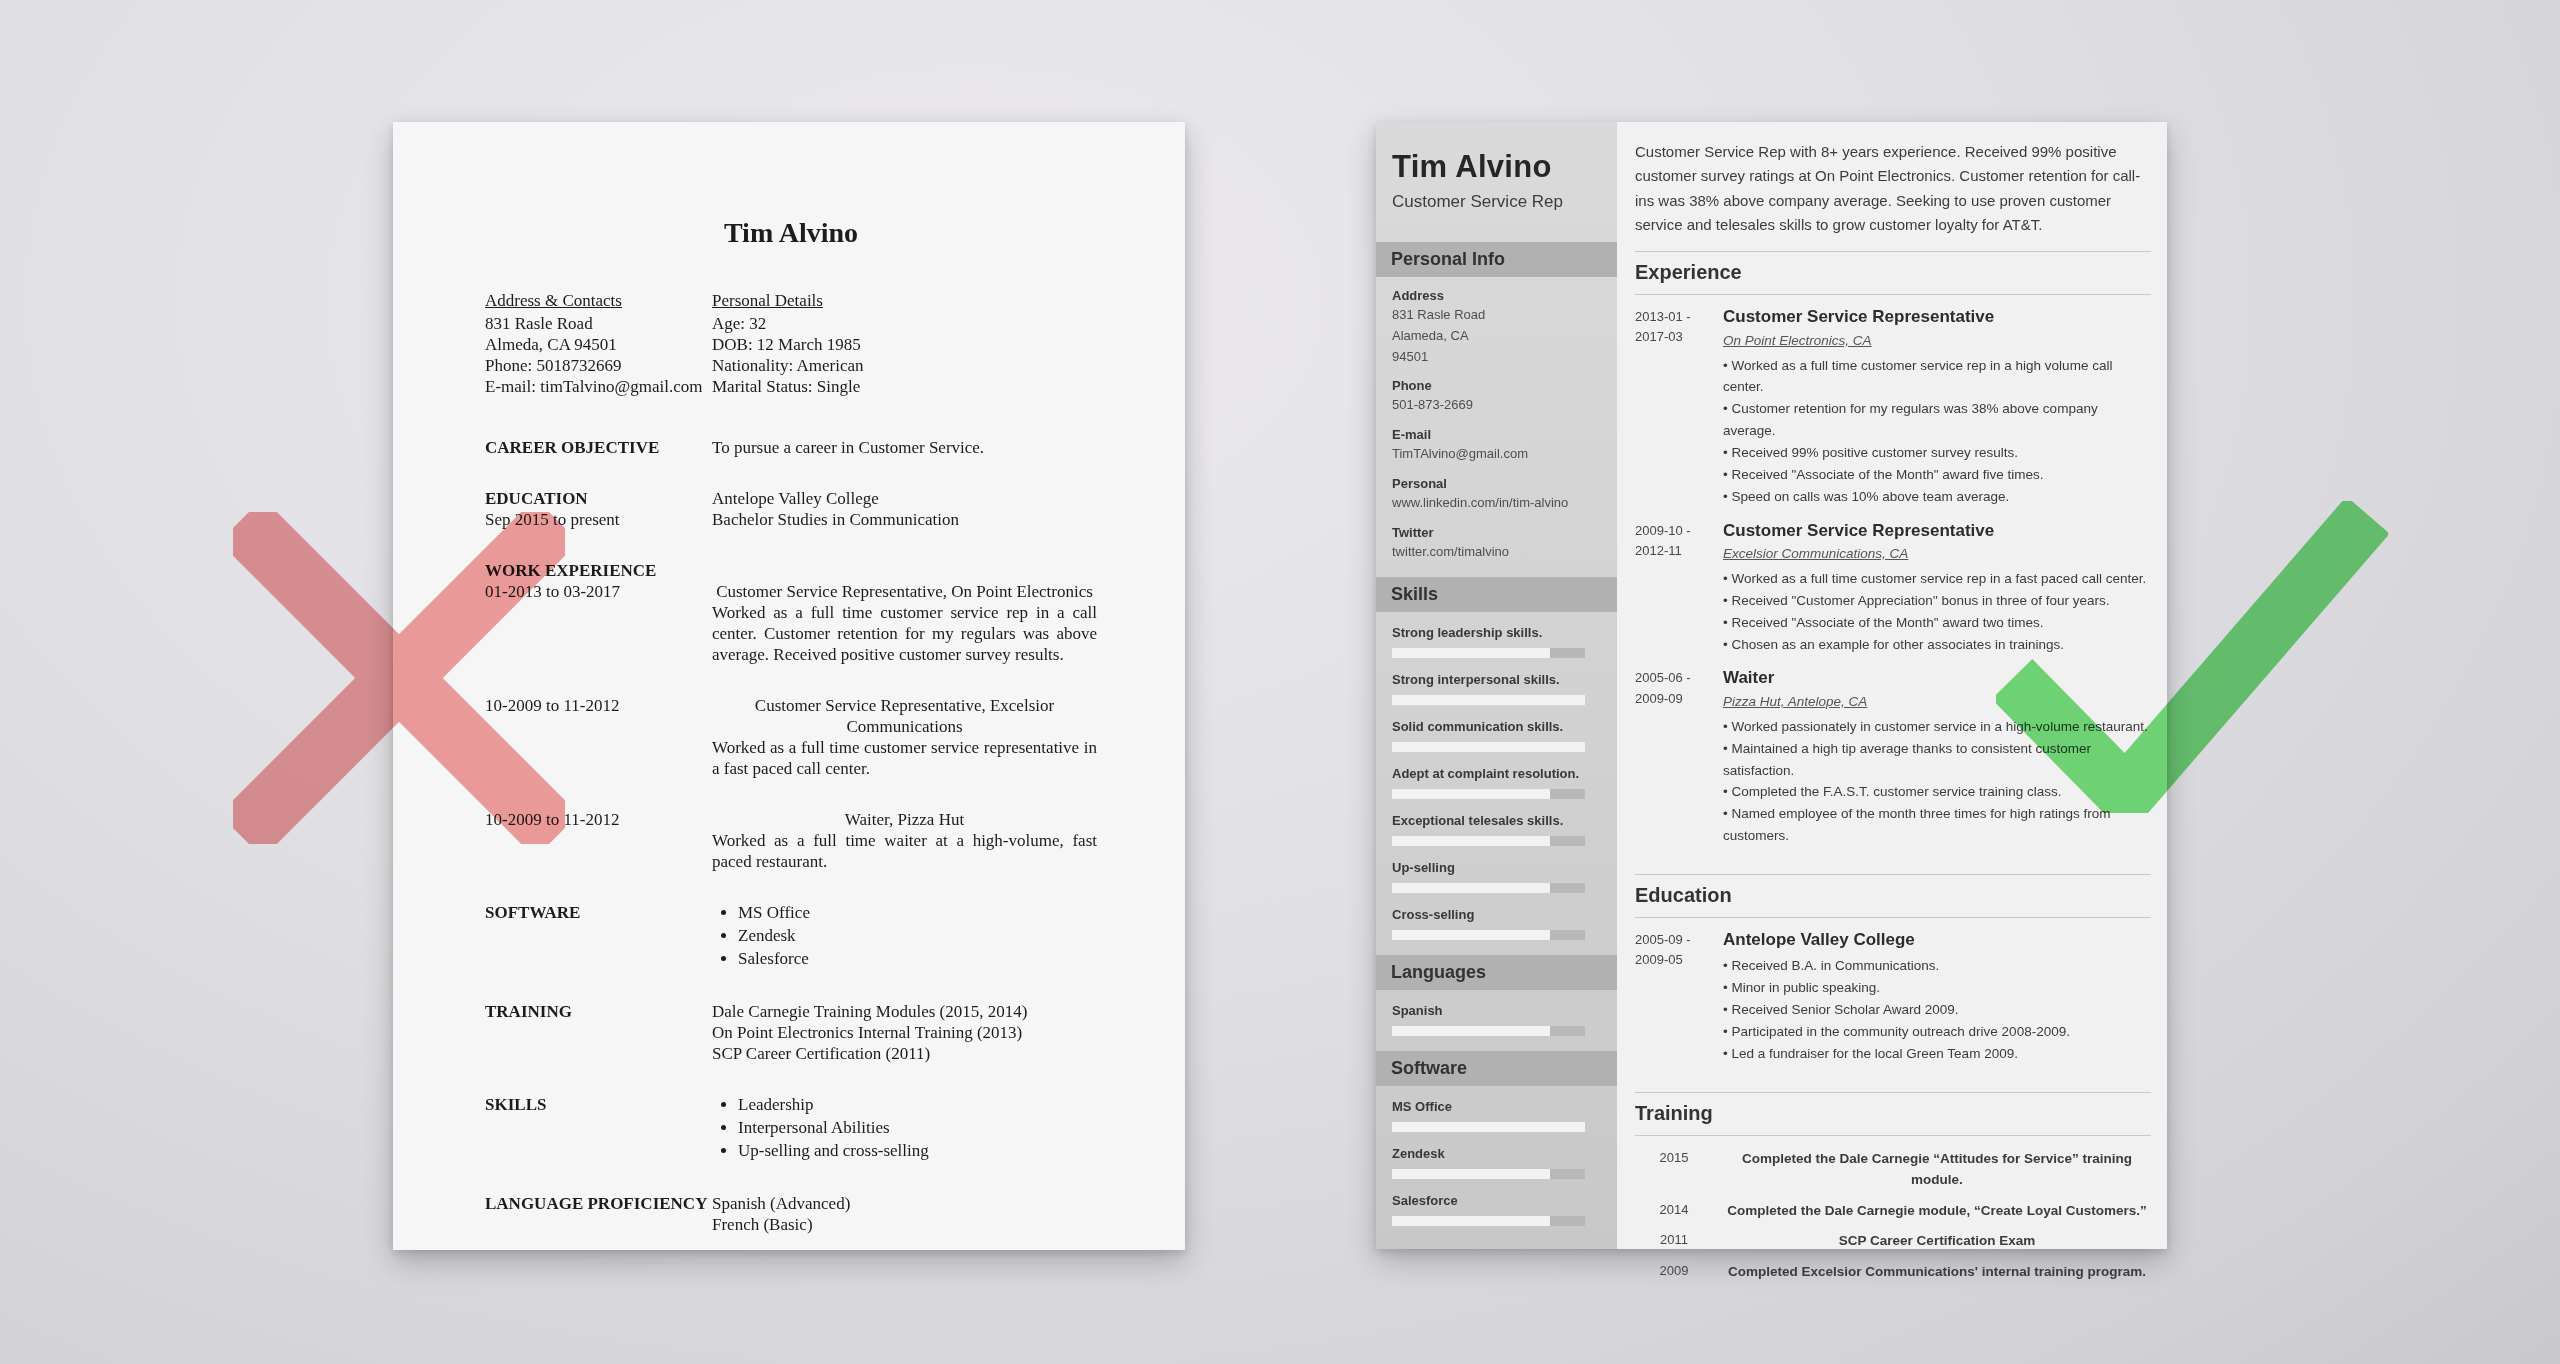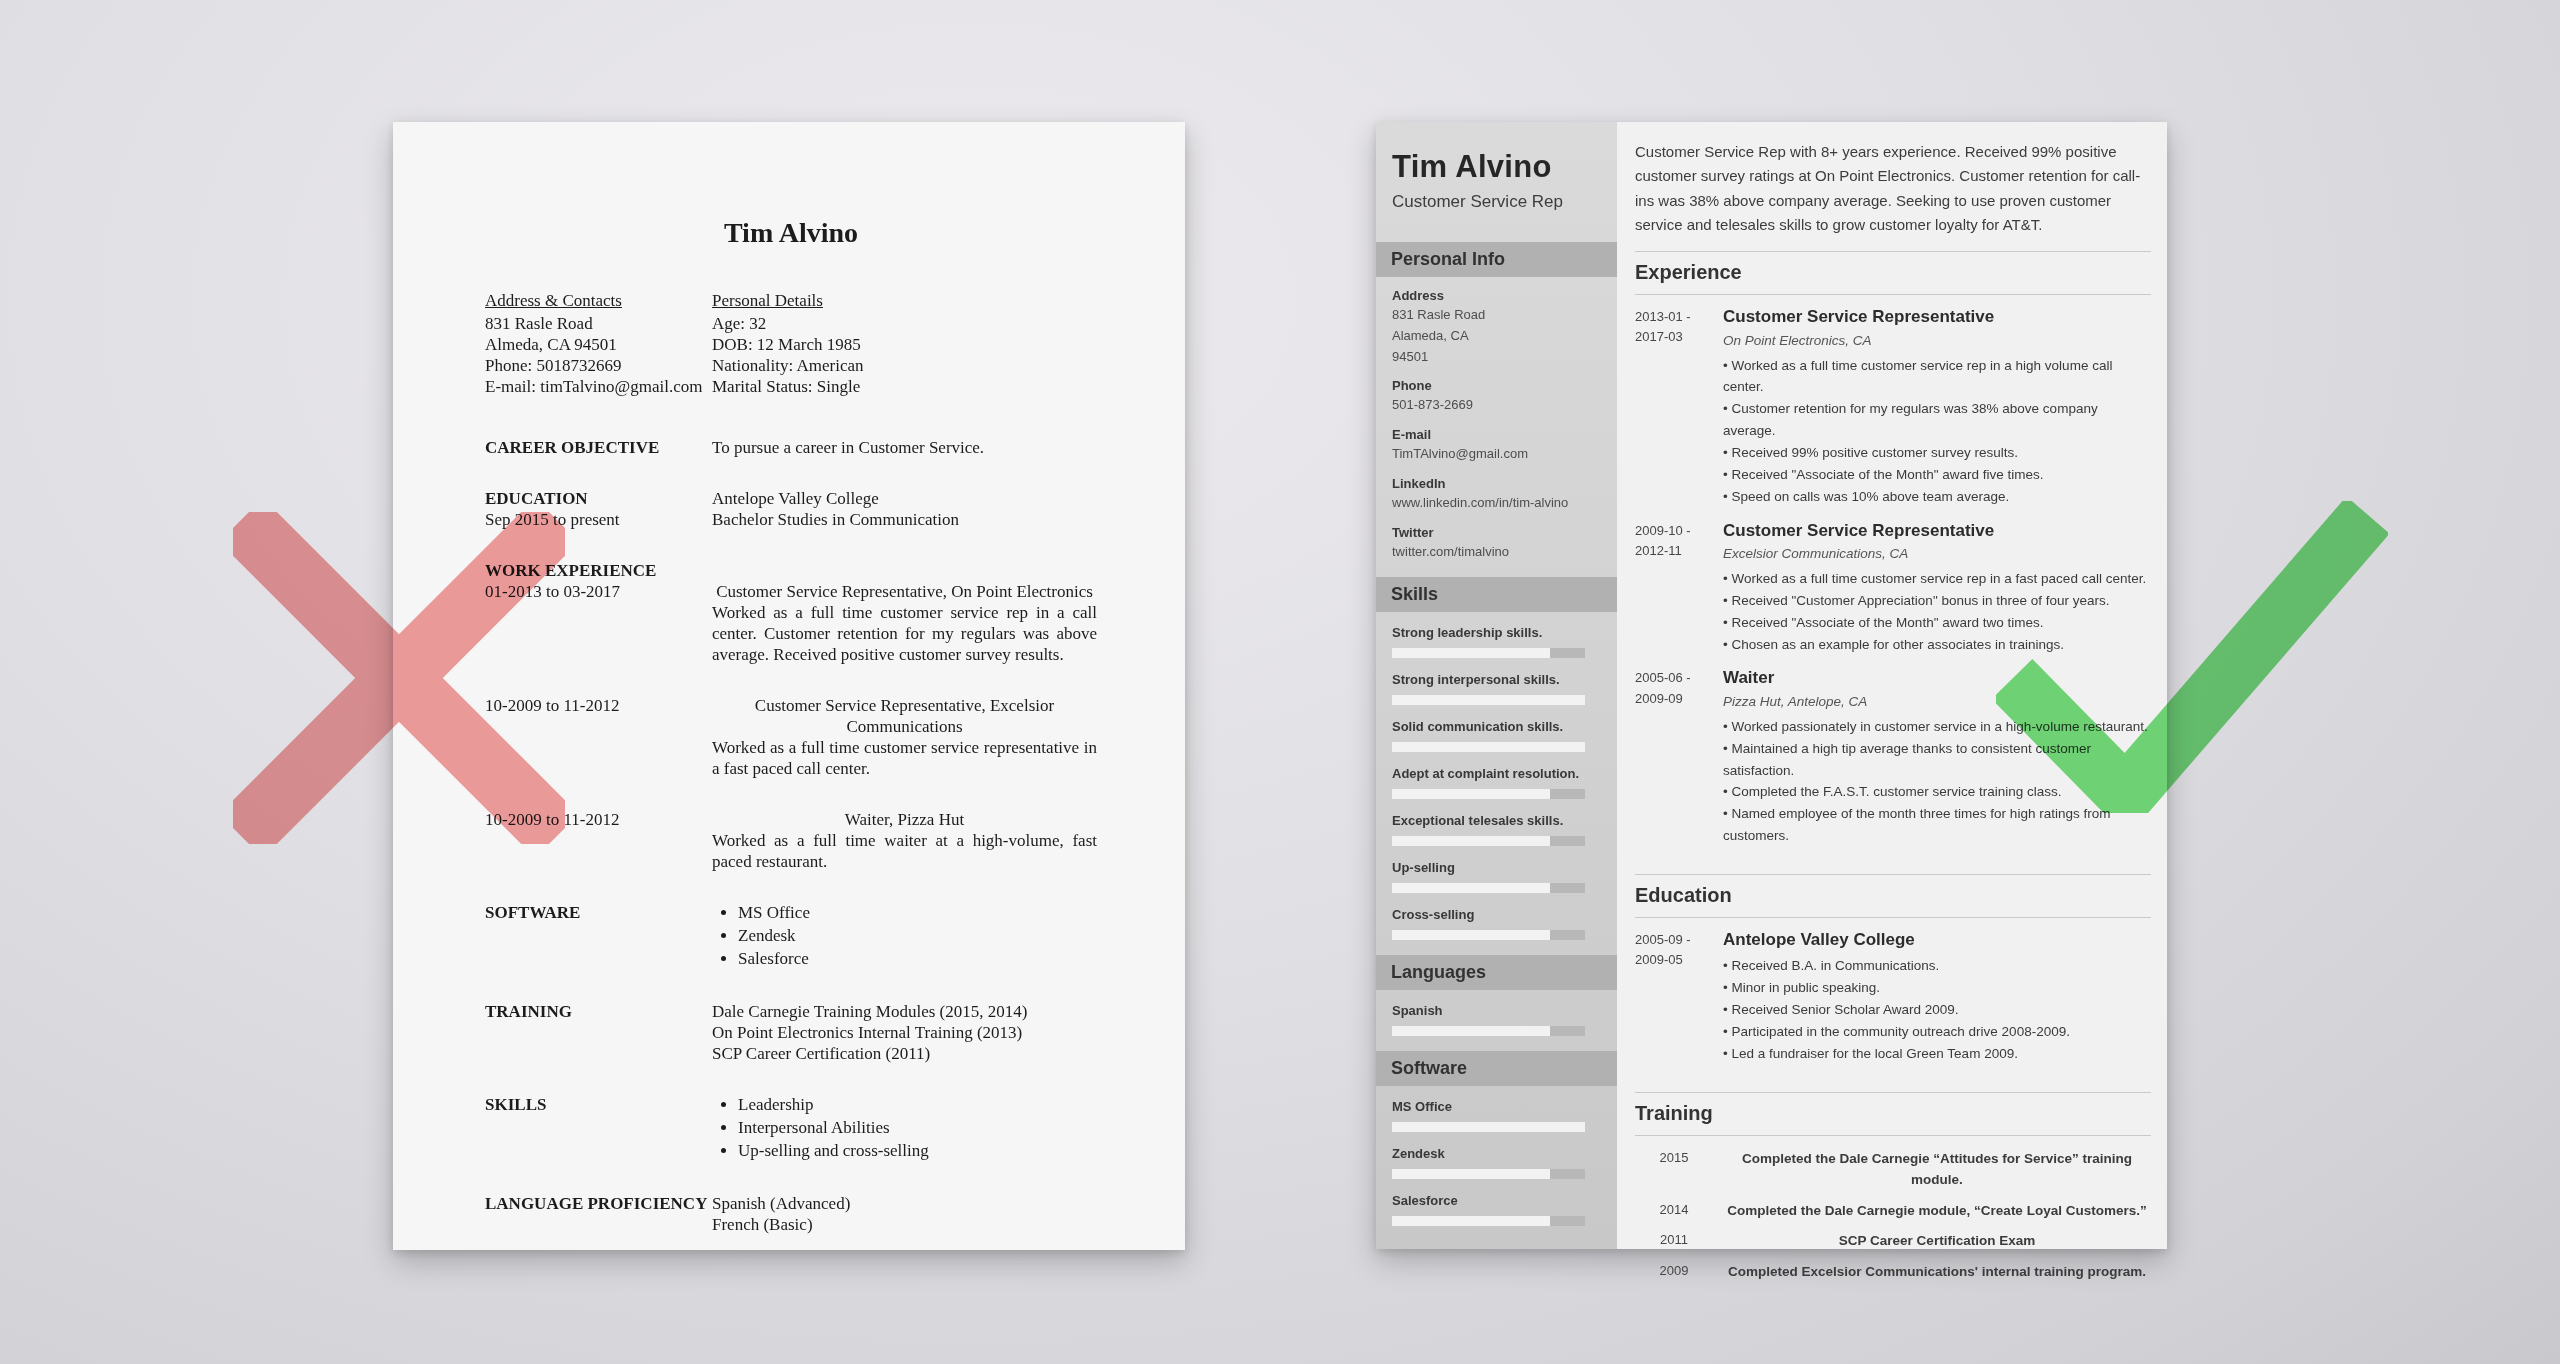--- a/index.html
+++ b/index.html
@@ -56,21 +56,21 @@
   .sb-bar .fill{height:100%;background:#f3f2f2;}
 
   .rmain{flex:1;background:#f2f1f1;padding:16px 16px 0 18px;color:#3b3b3b;}
   .summary{font-size:15px;line-height:1.62;color:#3c3c3c;padding:2px 0 14px 0;}
   .msection{border-top:1px solid #c9c9c9;}
   .msection h2{font-size:20px;color:#333;margin:0;padding:9px 0 10px 0;border-bottom:1px solid #c9c9c9;font-weight:bold;}
   .entries{padding:12px 0 14px 0;}
   .entry{display:grid;grid-template-columns:78px 1fr;column-gap:16px;margin-bottom:13px;gap:10px;}
   .edates{font-size:13px;color:#474747;line-height:1.55;}
   .etitle{font-size:17px;font-weight:bold;color:#2c2c2c;margin:0 0 5px 0;line-height:1.2;}
-  .esub{font-size:13.5px;font-style:italic;color:#555;margin-bottom:7px;}
+  .esub{font-size:13.5px;font-style:italic;color:#555;margin-bottom:7px;text-decoration:underline;}
   .ebullets{margin:0;padding:0;list-style:none;font-size:13.5px;color:#3b3b3b;line-height:1.62;}
   .ebullets li::before{content:"•  ";}
   .etext{font-size:13.5px;font-weight:bold;color:#3b3b3b;line-height:1.6;}
   .entry.small{margin-bottom:9px;text-align:center;}
 
   
   .mark{position:absolute;mix-blend-mode:multiply;}
   #x-mark{left:233px;top:512px;width:332px;height:332px;}
   #check-mark{left:1996px;top:501px;width:392px;height:312px;}
 </style>
@@ -214,21 +214,21 @@
             <div>501-873-2669</div>
           </div>
         </div>
         <div class="sb-field">
           <div class="fl">E-mail</div>
           <div class="fv">
             <div>TimTAlvino@gmail.com</div>
           </div>
         </div>
         <div class="sb-field">
-          <div class="fl">LinkedIn</div>
+          <div class="fl">Personal</div>
           <div class="fv">
             <div>www.linkedin.com/in/tim-alvino</div>
           </div>
         </div>
         <div class="sb-field">
           <div class="fl">Twitter</div>
           <div class="fv">
             <div>twitter.com/timalvino</div>
           </div>
         </div>

